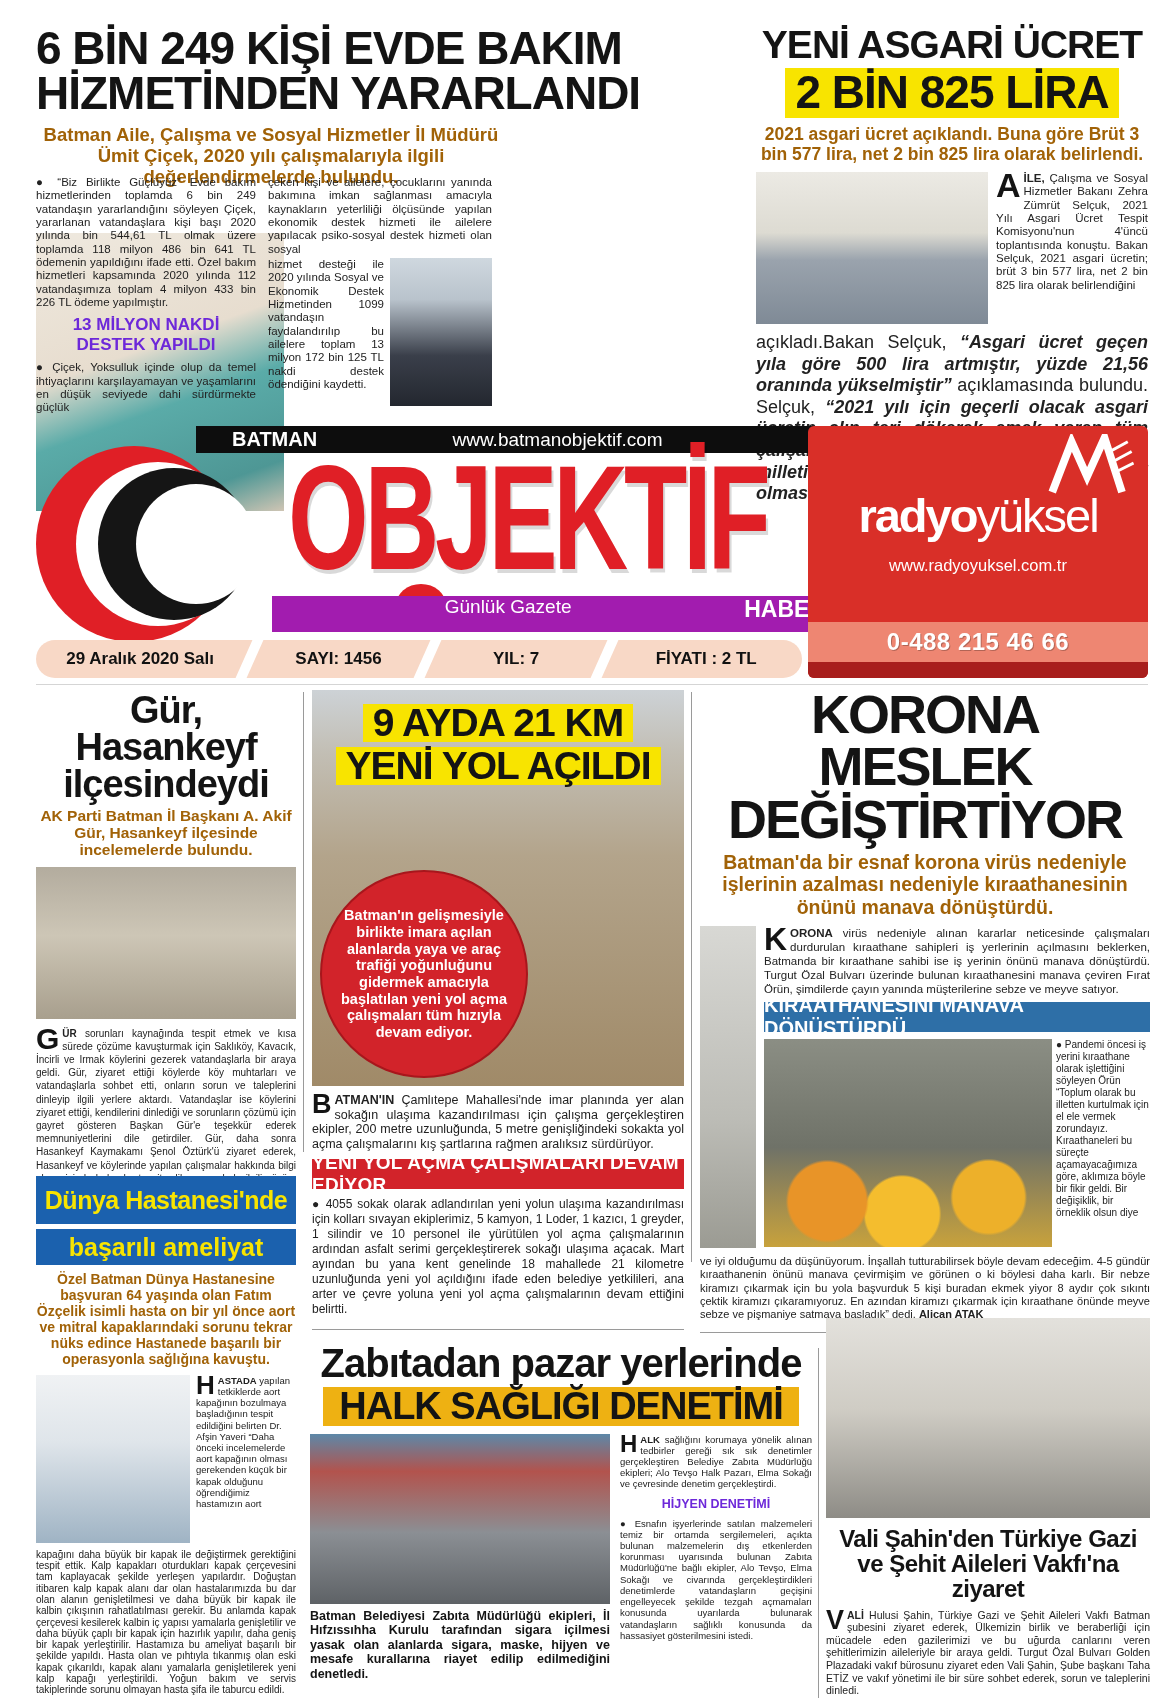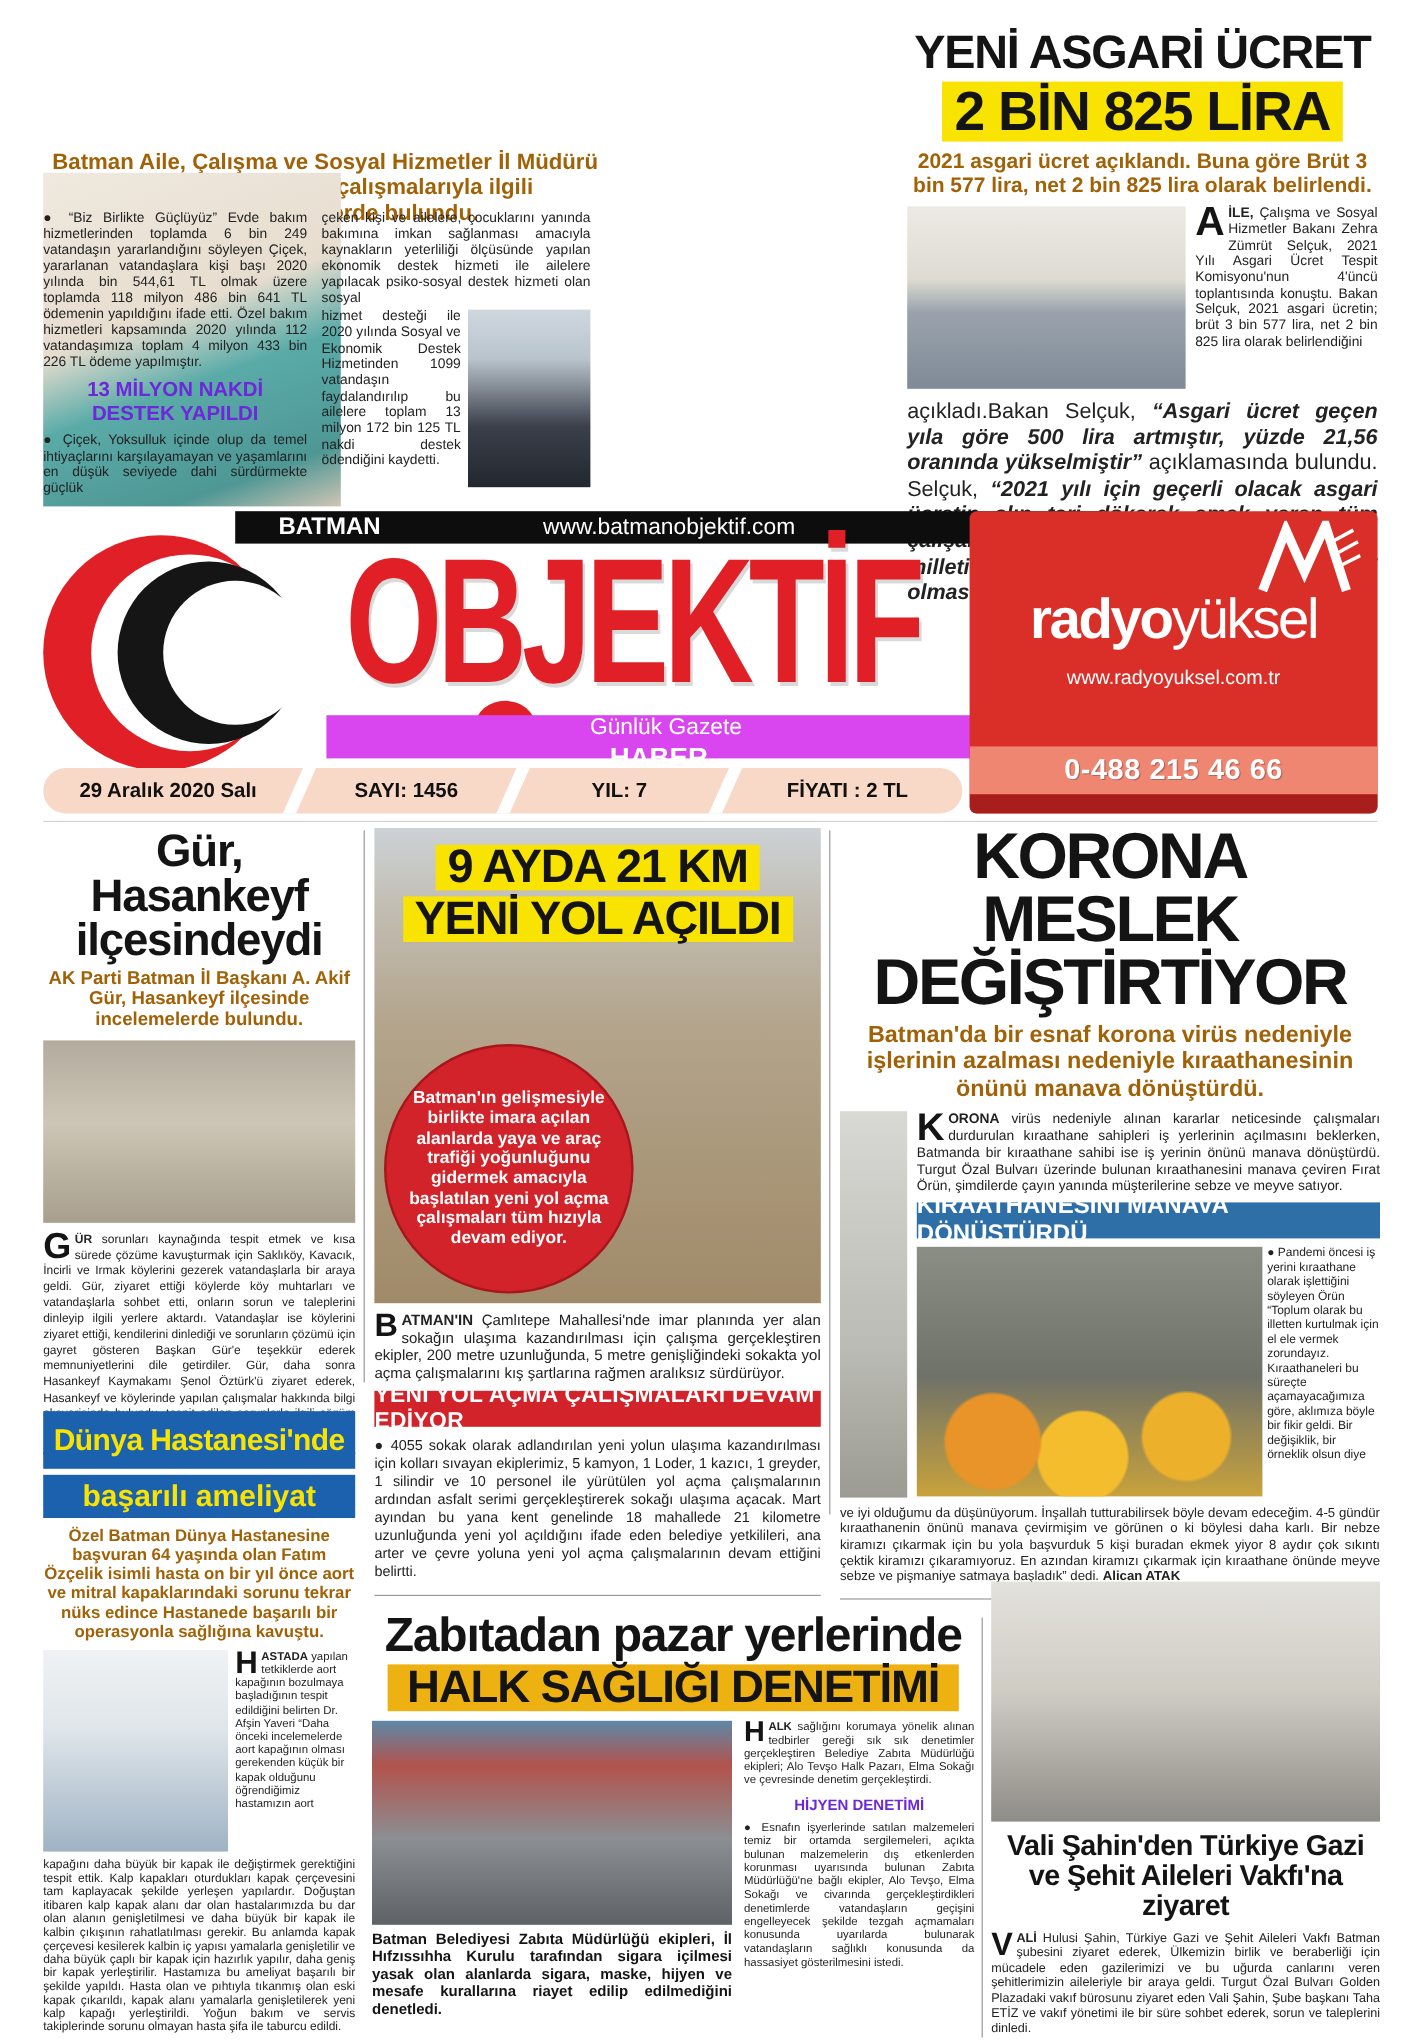--- a/index.html
+++ b/index.html
@@ -18,21 +18,21 @@
   .vrule{width:1px;background:#9a9a9a;}
   .hrule{height:1px;background:#9a9a9a;}
   .crosshead{font-weight:bold;text-align:center;margin:6px 0;color:#6d28d9;}
   
   .topbar{background:#0d0d0d;color:#fff;display:flex;align-items:center;}
   .topbar .city{font-weight:bold;font-size:20px;padding-left:36px;}
   .topbar .url{flex:1;text-align:center;font-size:19px;padding-right:120px;}
   .logo-text{position:absolute;left:252px;top:18px;font-size:148px;font-weight:bold;color:#e01f26;
              transform:scaleX(.70);transform-origin:left top;letter-spacing:-6px;line-height:1;
              text-shadow:3px 4px 0 rgba(0,0,0,.15);white-space:nowrap;}
-  .bottombar{background:#d946ef;color:#fff;display:flex;align-items:center;flex-direction:column;}
+  .bottombar{background:#a21caf;color:#fff;display:flex;align-items:flex-start;}
   .bottombar .tag{flex:1;text-align:center;font-size:19px;}
   .bottombar .sec{font-weight:bold;font-size:23px;padding-right:12px;}
   .dateline{background:#f8d8c6;border-radius:19px;display:flex;align-items:stretch;overflow:hidden;}
   .dl-cell{display:flex;align-items:center;justify-content:center;font-weight:bold;font-size:17px;color:#111;}
   .dl-sep{width:11px;background:#fff;transform:skewX(-24deg);margin:-4px 0;}
   .radyo{background:#d92f28;border-radius:6px;overflow:hidden;}
   .radyo .brand{position:absolute;top:62px;width:100%;text-align:center;color:#fff;font-size:47px;letter-spacing:-2px;}
   .radyo .brand b{font-weight:bold;}
   .radyo .brand span{font-weight:normal;}
   .radyo .site{position:absolute;top:130px;width:100%;text-align:center;color:#fff;font-size:16.5px;}
@@ -46,20 +46,24 @@
                text-align:center;padding:16px;box-sizing:border-box;font-size:14.5px;font-weight:bold;line-height:1.15;
                border:2px solid #a8161c;}
   .caption{font-weight:bold;color:#141414;margin:0;}
 </style>
 </head>
 <body>
 
 <div class="page">
 
   <section class="abs" style="left:36px;top:26px;width:712px;height:398px">
+    <h1 class="hl" style="font-size:46px">
+      <span class="line">6 BİN 249 KİŞİ EVDE BAKIM</span>
+      <span class="line">HİZMETİNDEN YARARLANDI</span>
+    </h1>
     <p class="deck abs" style="left:0;top:98px;width:470px;font-size:18.5px;line-height:1.14">Batman Aile, Çalışma ve Sosyal Hizmetler İl Müdürü Ümit Çiçek, 2020 yılı çalışmalarıyla ilgili değerlendirmelerde bulundu.</p>
     <div class="ph abs" style="right:0;top:118px;width:248px;height:278px;background:linear-gradient(160deg,#efe9df 0%,#e7ddcf 42%,#5aaba8 60%,#4e9795 86%,#cfc5b4 100%)"></div>
     <div class="abs" style="left:0;top:150px;width:458px;display:flex;gap:12px">
       <div style="width:220px">
         <p class="body" style="font-size:11.5px;line-height:1.16">● “Biz Birlikte Güçlüyüz” Evde bakım hizmetlerinden toplamda 6 bin 249 vatandaşın yararlandığını söyleyen Çiçek, yararlanan vatandaşlara kişi başı 2020 yılında bin 544,61 TL olmak üzere toplamda 118 milyon 486 bin 641 TL ödemenin yapıldığını ifade etti. Özel bakım hizmetleri kapsamında 2020 yılında 112 vatandaşımıza toplam 4 milyon 433 bin 226 TL ödeme yapılmıştır.</p>
         <h3 class="crosshead" style="font-size:17px">13 MİLYON NAKDİ DESTEK YAPILDI</h3>
         <p class="body" style="font-size:11.5px;line-height:1.16">● Çiçek, Yoksulluk içinde olup da temel ihtiyaçlarını karşılayamayan ve yaşamlarını en düşük seviyede dahi sürdürmekte güçlük</p>
       </div>
       <div style="width:224px">
         <p class="body" style="font-size:11.5px;line-height:1.16">çeken kişi ve ailelere, çocuklarını yanında bakımına imkan sağlanması amacıyla kaynakların yeterliliği ölçüsünde yapılan ekonomik destek hizmeti ile ailelere yapılacak psiko-sosyal destek hizmeti olan sosyal</p>

